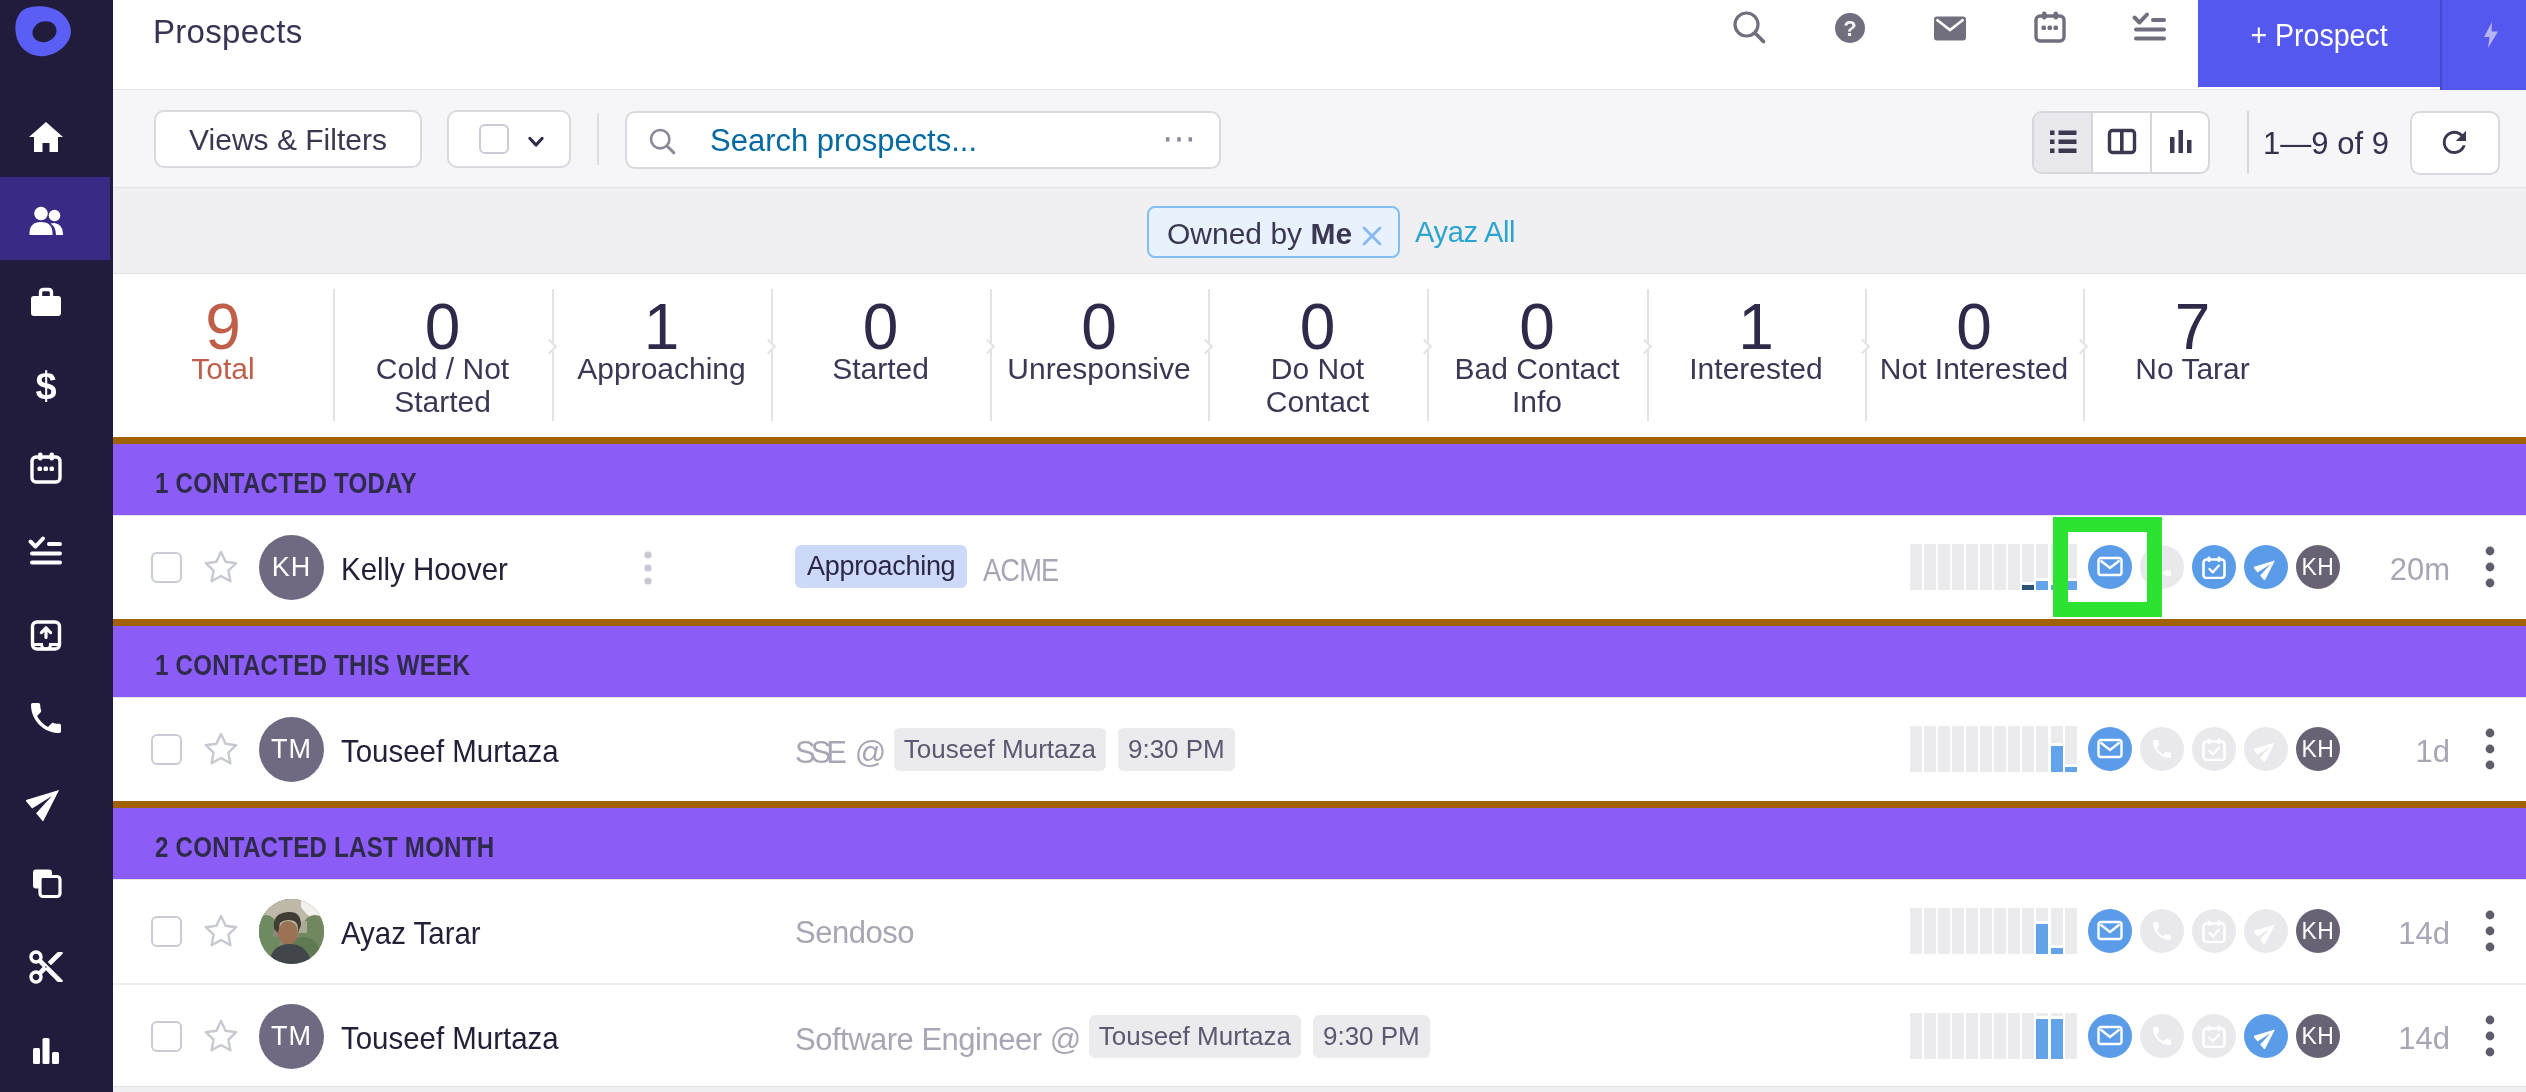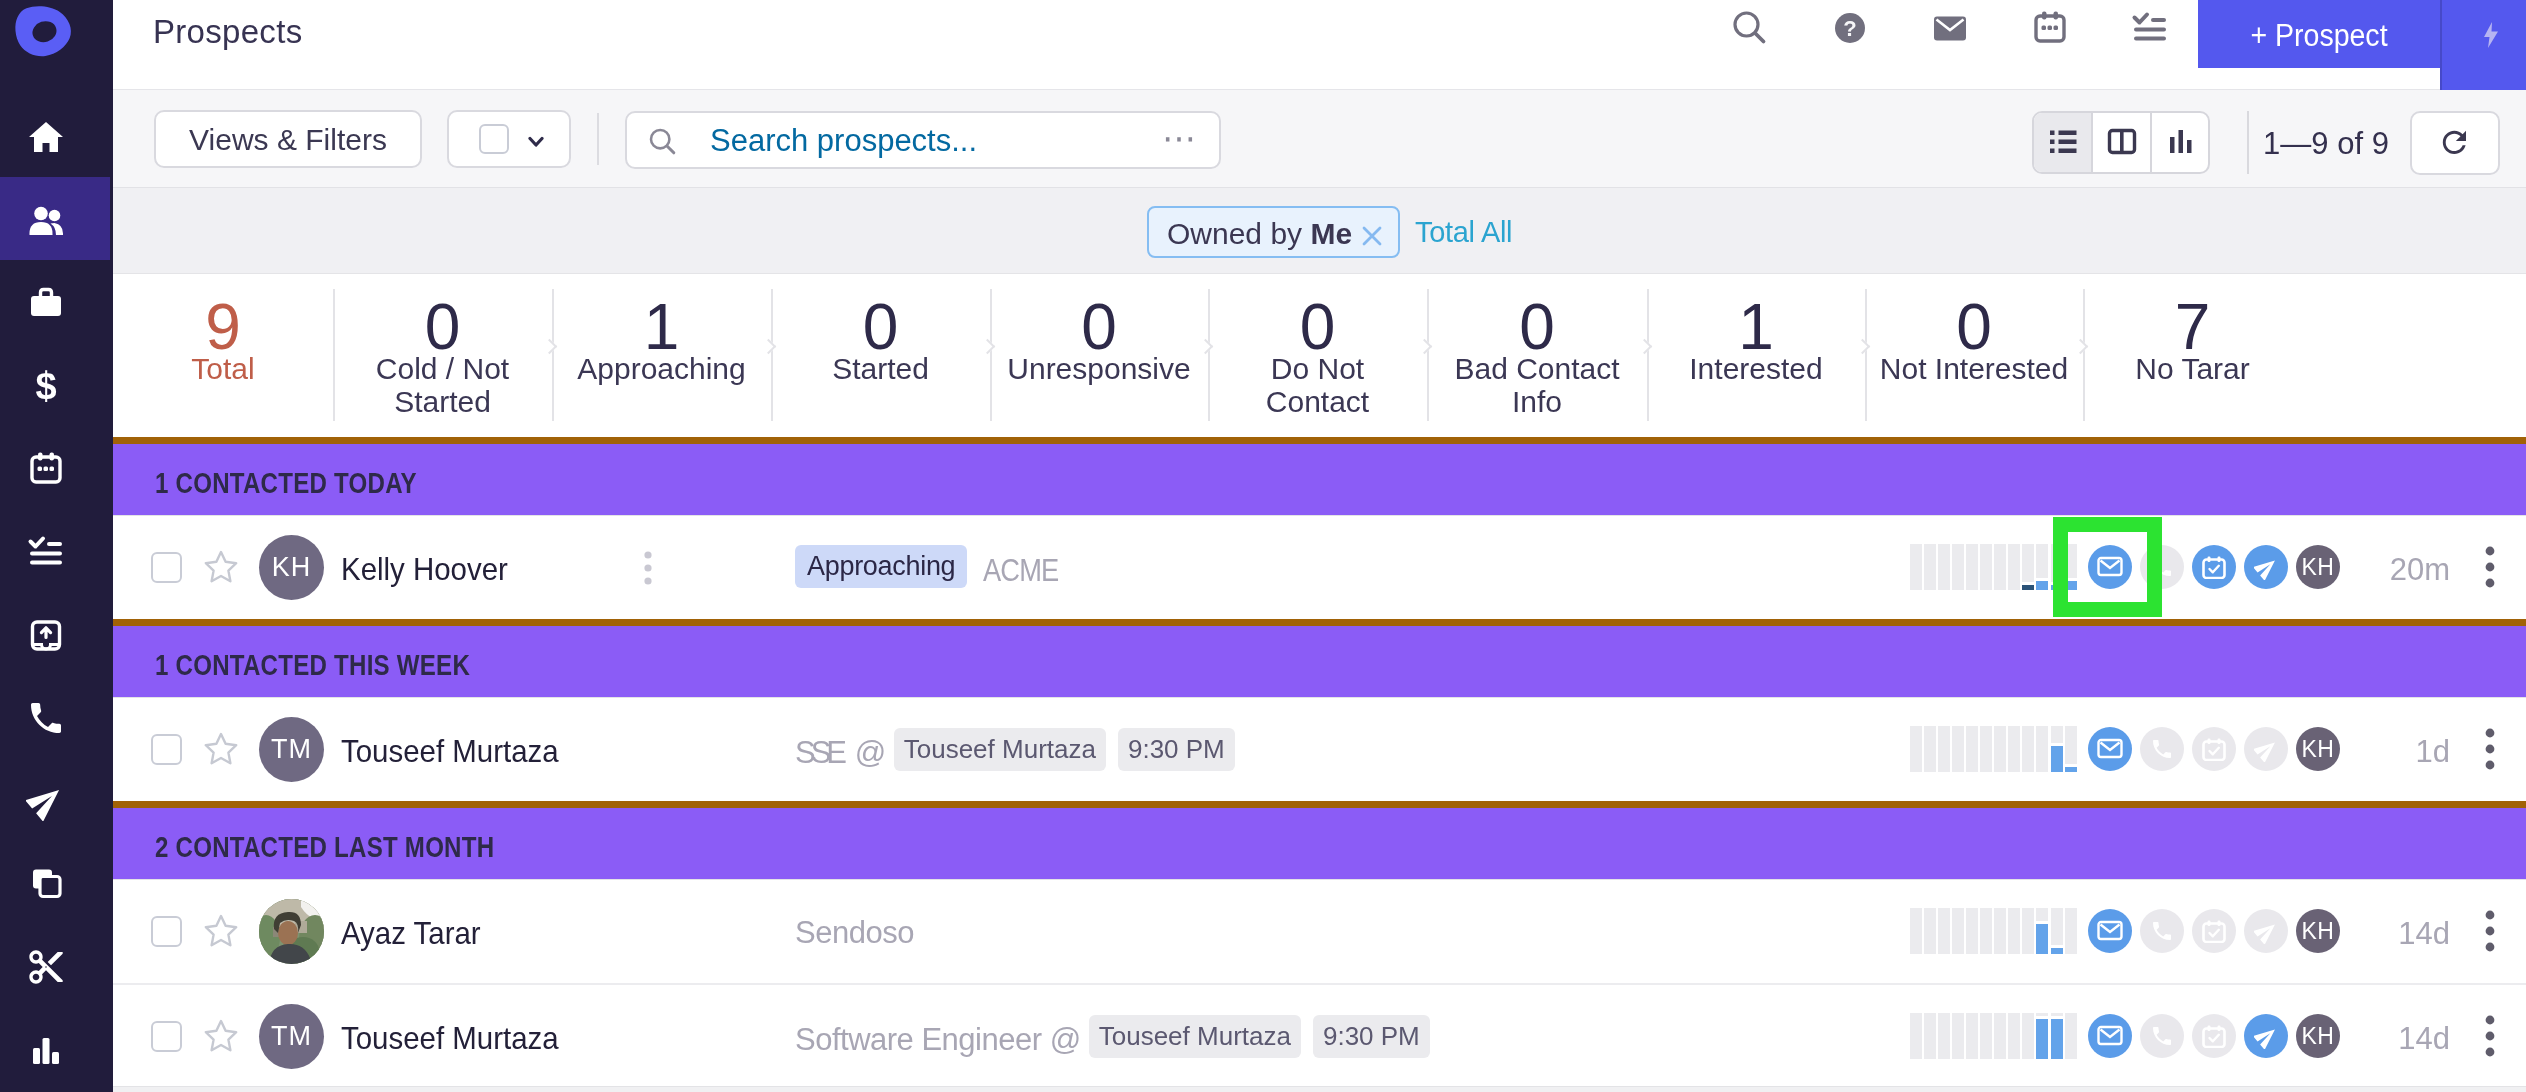--- a/index.html
+++ b/index.html
@@ -1,21 +1,21 @@
 <!DOCTYPE html>
 <html><head><meta charset="utf-8"><title>Prospects</title><style>
 *{margin:0;padding:0;box-sizing:border-box}
 html,body{width:2526px;height:1092px;overflow:hidden}
 body{font-family:"Liberation Sans",sans-serif;background:#fff;position:relative}
 .abs{position:absolute}
 .sb{left:0;top:0;width:113px;height:1092px;background:#211c3c}
 .sbact{left:0;top:177px;width:110px;height:83px;background:#392a86}
 .hdr{left:113px;top:0;width:2413px;height:90px;background:#fff;border-bottom:1px solid #e5e5e9}
 .title{left:153px;top:13px;font-size:33px;font-weight:500;color:#373352;letter-spacing:.3px}
-.pbtn{left:2198px;top:0;width:242px;height:68px;background:#5458ee}
+.pbtn{left:2198px;top:0;width:242px;height:87px;background:#5458ee}
 .pbtn span{position:absolute;left:0;right:0;top:18px;text-align:center;color:#fff;font-size:31px;font-weight:400;transform:scaleX(.92)}
 .zap{left:2440px;top:0;width:86px;height:90px;background:#5458ee;border-left:2px solid #4649c9}
 .tb{left:113px;top:90px;width:2413px;height:98px;background:#f6f6f8;border-bottom:1px solid #e2e2e6}
 .btn{background:#fff;border:2px solid #d9d9df;border-radius:10px}
 .vfbtn{left:154px;top:110px;width:268px;height:58px}
 .vfbtn span{position:absolute;left:0;right:0;top:11px;text-align:center;font-size:30px;color:#3b3852}
 .ddbtn{left:447px;top:110px;width:124px;height:58px}
 .ddcb{left:479px;top:124px;width:30px;height:30px;border:2px solid #c9ccd6;border-radius:6px;background:#fff}
 .vsep1{left:597px;top:113px;width:2px;height:52px;background:#dcdce1}
 .search{left:625px;top:111px;width:596px;height:58px}
@@ -218,21 +218,21 @@
         <path d="M17.65 6.35C16.2 4.9 14.21 4 12 4c-4.42 0-7.99 3.58-7.99 8s3.57 8 7.99 8c3.73 0 6.84-2.55 7.73-6h-2.08c-.82 2.33-3.04 4-5.65 4-3.31 0-6-2.69-6-6s2.69-6 6-6c1.66 0 3.14.69 4.22 1.78L13 11h7V4l-2.35 2.35z" fill="#3b3850"></path>
       </g>
     </svg>
   </div>
 <div class="abs chip">
     <span class="chipt">Owned by <b>Me</b></span>
     <span class="chipx"><svg width="20" height="20" viewBox="0 0 20 20" style="position:relative;top:2px">
         <path d="M2 2 L18 18 M18 2 L2 18" stroke="#85b9f0" stroke-width="2.8" stroke-linecap="round"></path>
       </svg></span>
   </div>
-<div class="abs clear">Total All</div>
+<div class="abs clear">Ayaz All</div>
 <div class="abs stats" style="background:transparent">
     <div class="scol" style="left:0px;width:220px;">
       <div class="snum" style="color:#bf5e49">9</div>
       <div class="slab" style="color:#bf5e49">Total</div>
     </div>
     <div class="scol" style="left:220px;width:219px;">
       <div class="snum" style="">0</div>
       <div class="slab" style="">Cold / Not<br>Started</div>
     </div>
     <div class="scol" style="left:439px;width:219px;">

